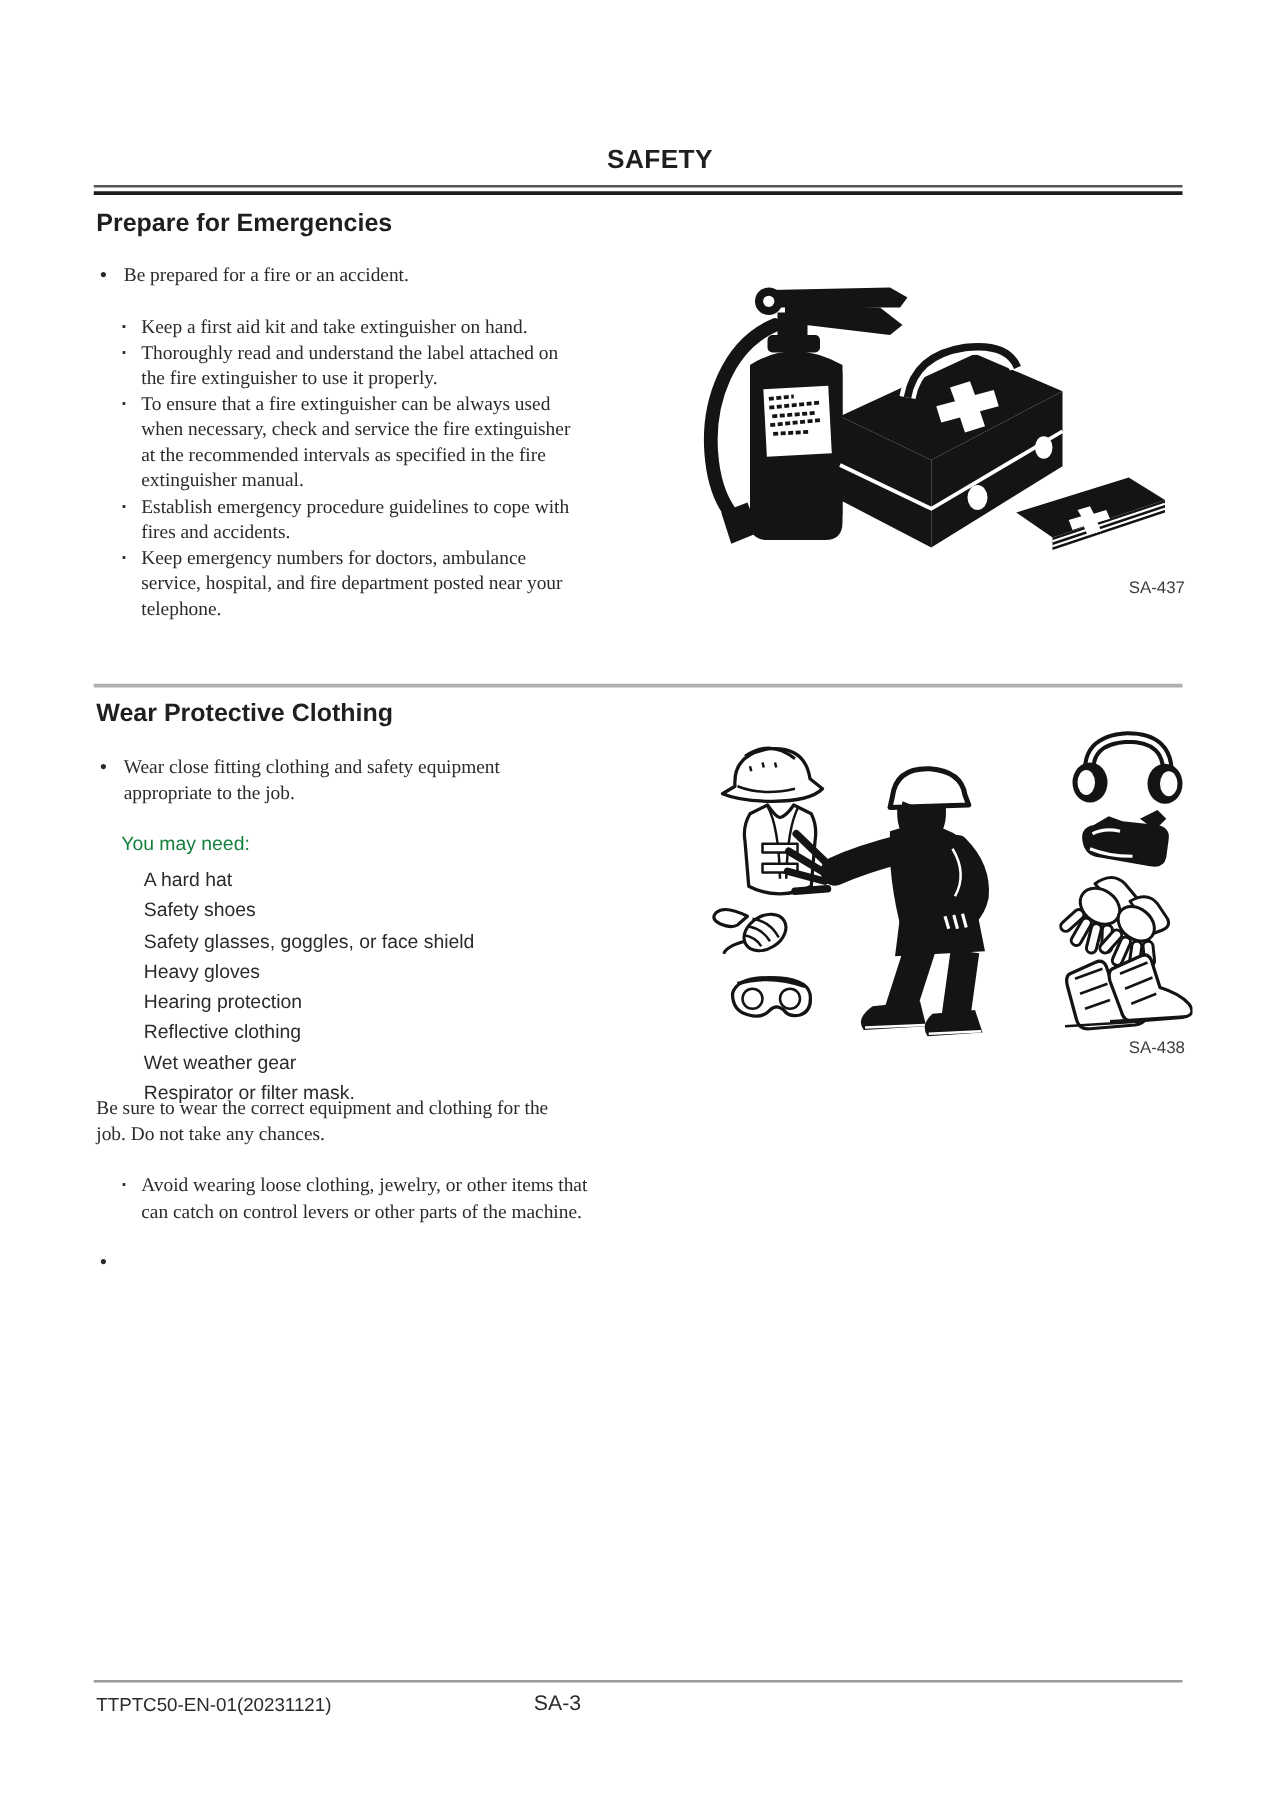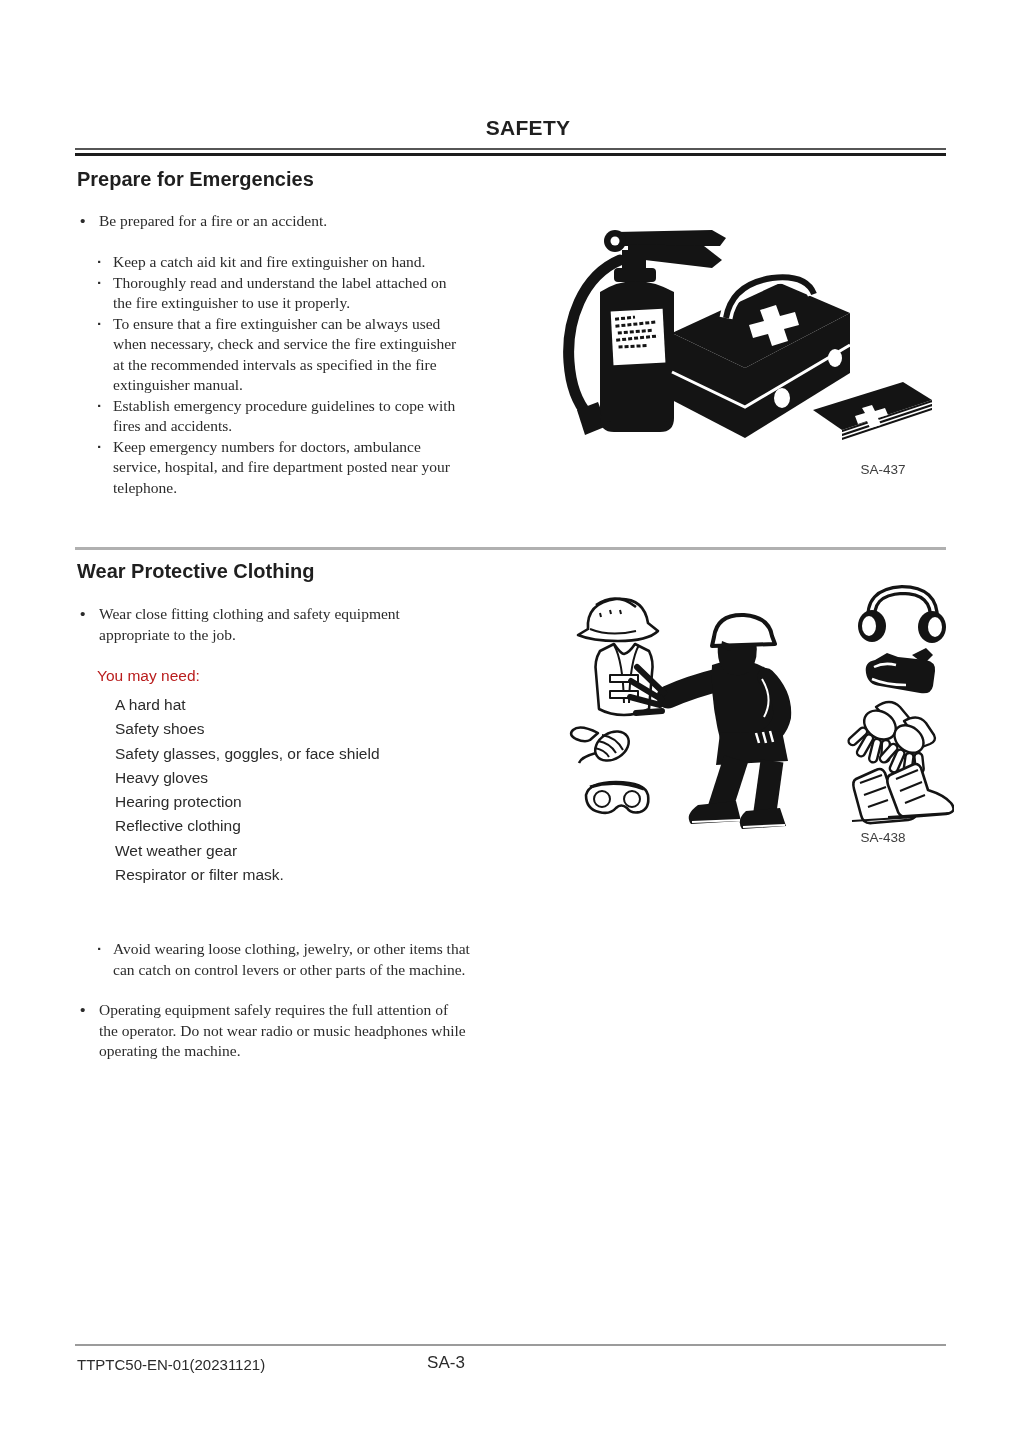--- a/index.html
+++ b/index.html
@@ -23,25 +23,25 @@
   .h1{top:168px;}
   .h2{top:560px;}
   .body-text{font-size:15.5px;line-height:20.5px;color:#2b2b2b;white-space:pre-line;font-family:Liberation Serif, serif;}
   .row{display:flex;}
   .bullet-row{left:80px;}
   .bullet-marker{width:19px;font-size:15.5px;line-height:20.5px;color:#2b2b2b;flex:0 0 auto;}
   .sub-list{left:97px;width:470px;display:flex;flex-direction:column;}
   .sub-row{display:flex;}
   .sub-marker{width:16px;font-size:15.5px;line-height:20.5px;font-weight:bold;color:#2b2b2b;flex:0 0 auto;}
   .items-list{left:115px;top:693px;width:420px;font-size:15.5px;line-height:24.3px;white-space:pre-line;color:#2b2b2b;}
-  .may-need{left:97px;top:666px;font-size:15.5px;line-height:20.5px;color:#b91c1c;}
+  .may-need{left:97px;top:666px;font-size:15.5px;line-height:20.5px;color:#15803d;}
   .plain-par{left:77px;top:877px;width:500px;}
   .divider{left:75px;width:871px;top:547px;height:3px;background:#b0b0b0;}
   .figure{overflow:visible;}
-  .fig-caption{width:130px;text-align:center;font-size:13.5px;color:#3d3d3d;}
+  .fig-caption{width:130px;text-align:right;font-size:13.5px;color:#3d3d3d;}
   .cap1{left:818px;top:462px;}
   .cap2{left:818px;top:830px;}
   .footer-rule{left:75px;width:871px;top:1344px;height:2px;background:#9b9b9b;}
   .doc-code{left:77px;top:1356px;font-size:15px;color:#2b2b2b;}
   .page-num{left:0;top:1353px;width:892px;text-align:center;font-size:17px;color:#2b2b2b;}
 </style>
 </head>
 <body>
 
 <div class="page">
@@ -52,21 +52,21 @@
   <div class="abs section-heading h1">Prepare for Emergencies</div>
 
   <div class="abs row bullet-row" style="top:211px;width:480px;">
     <span class="bullet-marker">•</span>
     <div class="body-text">Be prepared for a fire or an accident.</div>
   </div>
 
   <div class="abs sub-list" style="top:252px;">
     <div class="sub-row">
       <span class="sub-marker">·</span>
-      <div class="body-text">Keep a catch aid kit and fire extinguisher on hand.</div>
+      <div class="body-text">Keep a first aid kit and take extinguisher on hand.</div>
     </div>
     <div class="sub-row">
       <span class="sub-marker">·</span>
       <div class="body-text">Thoroughly read and understand the label attached on
 the fire extinguisher to use it properly.</div>
     </div>
     <div class="sub-row">
       <span class="sub-marker">·</span>
       <div class="body-text">To ensure that a fire extinguisher can be always used
 when necessary, check and service the fire extinguisher
@@ -149,34 +149,33 @@
   <div class="abs may-need">You may need:</div>
   <div class="abs items-list">A hard hat
 Safety shoes
 Safety glasses, goggles, or face shield
 Heavy gloves
 Hearing protection
 Reflective clothing
 Wet weather gear
 Respirator or filter mask.</div>
 
+  <div class="abs body-text plain-par">Be sure to wear the correct equipment and clothing for the
+job. Do not take any chances.</div>
 
   <div class="abs sub-list" style="top:939px;">
     <div class="sub-row">
       <span class="sub-marker">·</span>
       <div class="body-text">Avoid wearing loose clothing, jewelry, or other items that
 can catch on control levers or other parts of the machine.</div>
     </div>
   </div>
 
   <div class="abs row bullet-row" style="top:1000px;width:500px;">
     <span class="bullet-marker">•</span>
-    <div class="body-text">Operating equipment safely requires the full attention of
-the operator. Do not wear radio or music headphones while
-operating the machine.</div>
   </div>
 
   <div class="abs figure" style="left:560px;top:583px;width:394px;height:255px;">
     <svg width="394" height="255" viewBox="0 0 394 255">
 
       <g fill="#fff" stroke="#141414" stroke-width="2.6" stroke-linejoin="round">
         <path d="M28,46 q-2,-26 28,-30 q28,-2 32,24 l10,8 q-10,10 -40,10 q-26,0 -40,-6 z"></path>
         <path d="M36,22 q20,-14 40,2" fill="none"></path>
         <path d="M40,30 l1,4 M50,27 l1,4 M60,27 l1,4" fill="none" stroke-width="2"></path>
         <path d="M30,46 q20,8 46,2" fill="none" stroke-width="2"></path>

